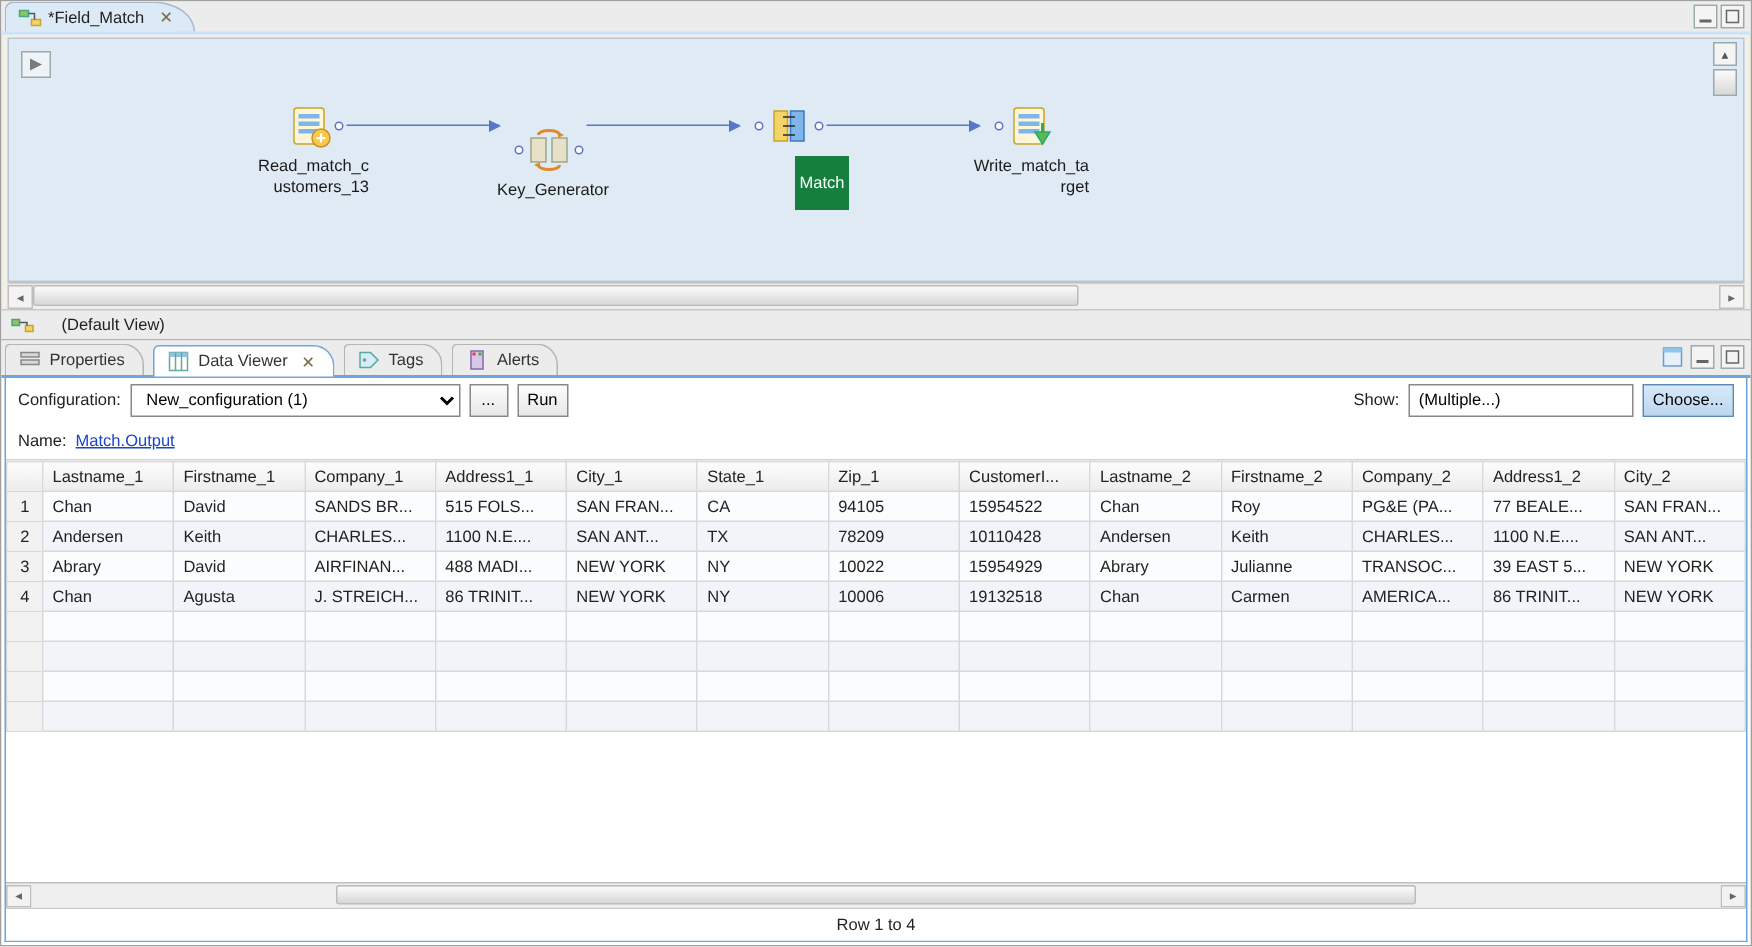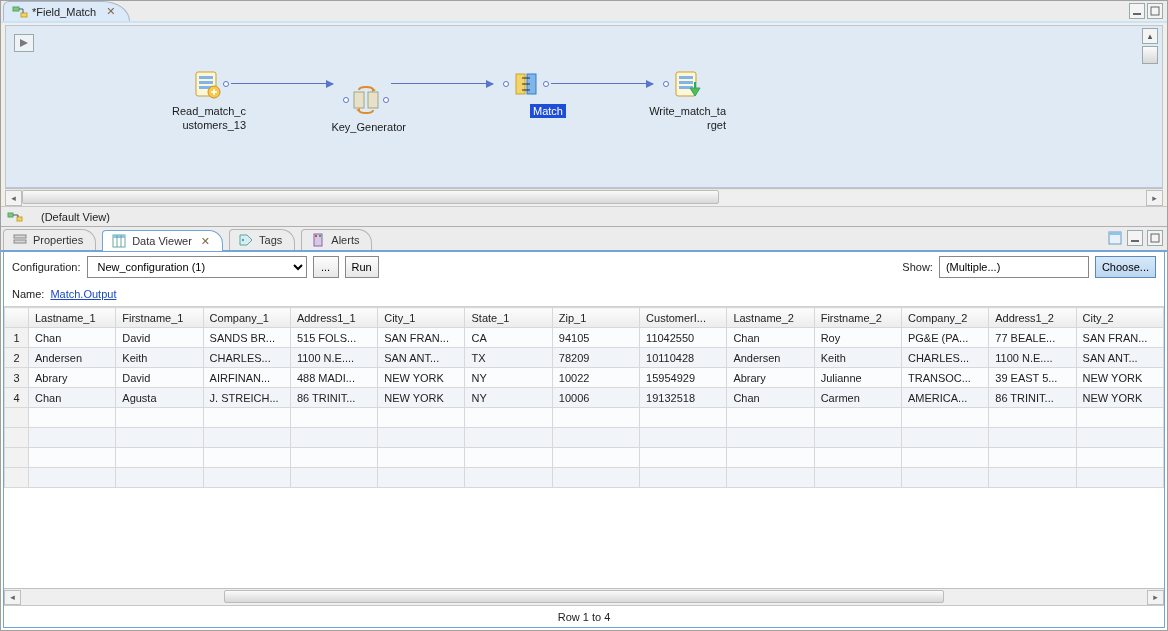--- a/index.html
+++ b/index.html
@@ -94,21 +94,21 @@
     width: 80px;
     text-align: right;
     font-size: 11px;
     color: #1a1a1a;
   }
   .node .icon {
     width: 32px; height: 32px; margin: 0 auto 4px;
     position: relative;
   }
   .node .label { line-height: 14px; word-break: break-word; }
-  .node .sel { background:#1d4ed8; color:#fff; padding:0 3px; display:inline-block; }
+  .node .sel { background:#15803d; color:#fff; padding:11px 3px; display:inline-block; }
   .arrow-line {
     position: absolute;
     height: 0;
     border-top: 1px solid #5b74c7;
   }
   .arrow-head {
     position:absolute; right:-1px; top:-4px;
     width:0; height:0;
     border-left:8px solid #5b74c7;
     border-top:4px solid transparent;
@@ -502,21 +502,21 @@
           <tbody id="body-rows">
               <tr>
                 <td class="rownum">1</td>
                 <td>Chan</td>
                 <td>David</td>
                 <td>SANDS BR...</td>
                 <td>515 FOLS...</td>
                 <td>SAN FRAN...</td>
                 <td>CA</td>
                 <td>94105</td>
-                <td>11042550</td>
+                <td>15954522</td>
                 <td>Chan</td>
                 <td>Roy</td>
                 <td>PG&amp;E (PA...</td>
                 <td>77 BEALE...</td>
                 <td>SAN FRAN...</td>
               </tr>
               <tr>
                 <td class="rownum">2</td>
                 <td>Andersen</td>
                 <td>Keith</td>

